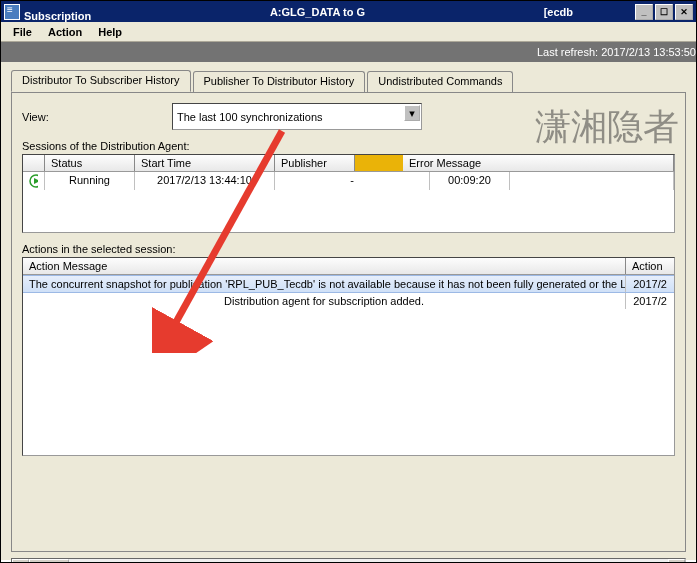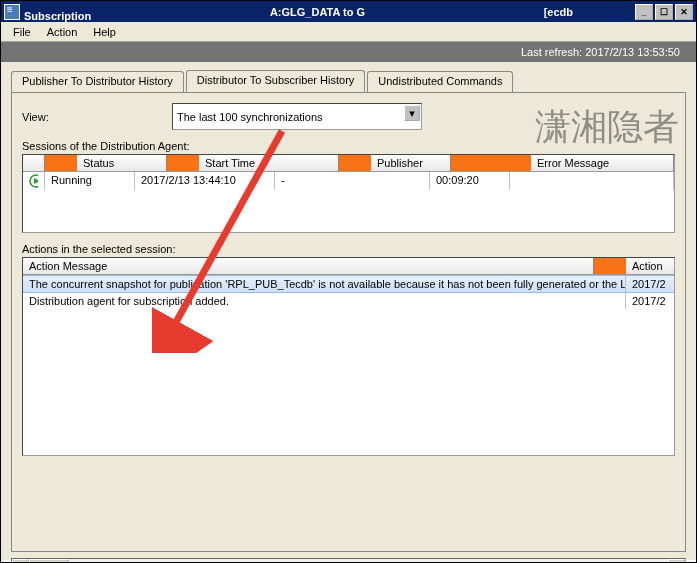--- a/index.html
+++ b/index.html
@@ -56,29 +56,30 @@
     background: #ece9d8;
     height: 20px;
     display: flex;
     align-items: center;
     padding: 0 4px;
     border-bottom: 1px solid #aca899;
   }
   .menubar span {
     padding: 2px 8px;
     cursor: default;
+    font-weight: bold;
   }
   .refreshbar {
     background: #737373;
     color: #fff;
     height: 20px;
     display: flex;
     align-items: center;
     justify-content: flex-end;
-    padding: 0 16px;
+    padding: 0 0;
   }
   .content {
     padding: 8px 10px;
     background: #ece9d8;
     height: calc(100% - 21px - 20px - 20px - 2px);
     position: relative;
   }
   .tabs {
     display: flex;
     height: 22px;
@@ -132,35 +133,34 @@
     display: flex;
     align-items: center;
     justify-content: center;
   }
   .gridwrap {
     border: 1px inset #999;
     background: #fff;
   }
   .ghead {
     display: flex;
-    background: #f97316;
+    background: #eab308;
     border-bottom: 1px solid #999;
-    gap: 32px;
   }
   .ghead > div, .grow > div {
     padding: 2px 6px;
     border-right: 1px solid #c0c0c0;
     overflow: hidden;
     white-space: nowrap;
   }
   .ghead > div {
     border-right: 1px solid #888;
     background: linear-gradient(#fdfdfd, #e8e8e8);
   }
-  .grow { display: flex; }
+  .grow { display: flex; text-align: center; }
   .c-icon { width: 22px; flex: 0 0 22px; display:flex;align-items:center;justify-content:center;}
   .c-status { width: 90px; flex: 0 0 90px;}
   .c-start { width: 140px; flex: 0 0 140px;}
   .c-end { width: 155px; flex: 0 0 155px;}
   .c-dur { width: 80px; flex: 0 0 80px;}
   .c-err { flex: 1 1 auto; margin-left: 48px;}
   .grid1body { height: 60px; background: #fff; }
   .run-icon svg { display:block; }
   .section-label { margin: 10px 0 2px 0; }
   .grid2 .ghead .c-msg { flex: 1 1 auto; }
@@ -224,25 +224,25 @@
   <span>Help</span>
 </div>
 
 <div class="refreshbar">
   <span>Last refresh: 2017/2/13 13:53:50</span>
 </div>
 
 <div class="content">
 
   <div class="tabs">
+    <div class="tab active">
+      <span>Distributor To Subscriber History</span>
+    </div>
     <div class="tab">
       <span>Publisher To Distributor History</span>
-    </div>
-    <div class="tab active">
-      <span>Distributor To Subscriber History</span>
     </div>
     <div class="tab">
       <span>Undistributed Commands</span>
     </div>
   </div>
 
   <div class="tabbody">
 
     <div class="watermark">潇湘隐者</div>
 

